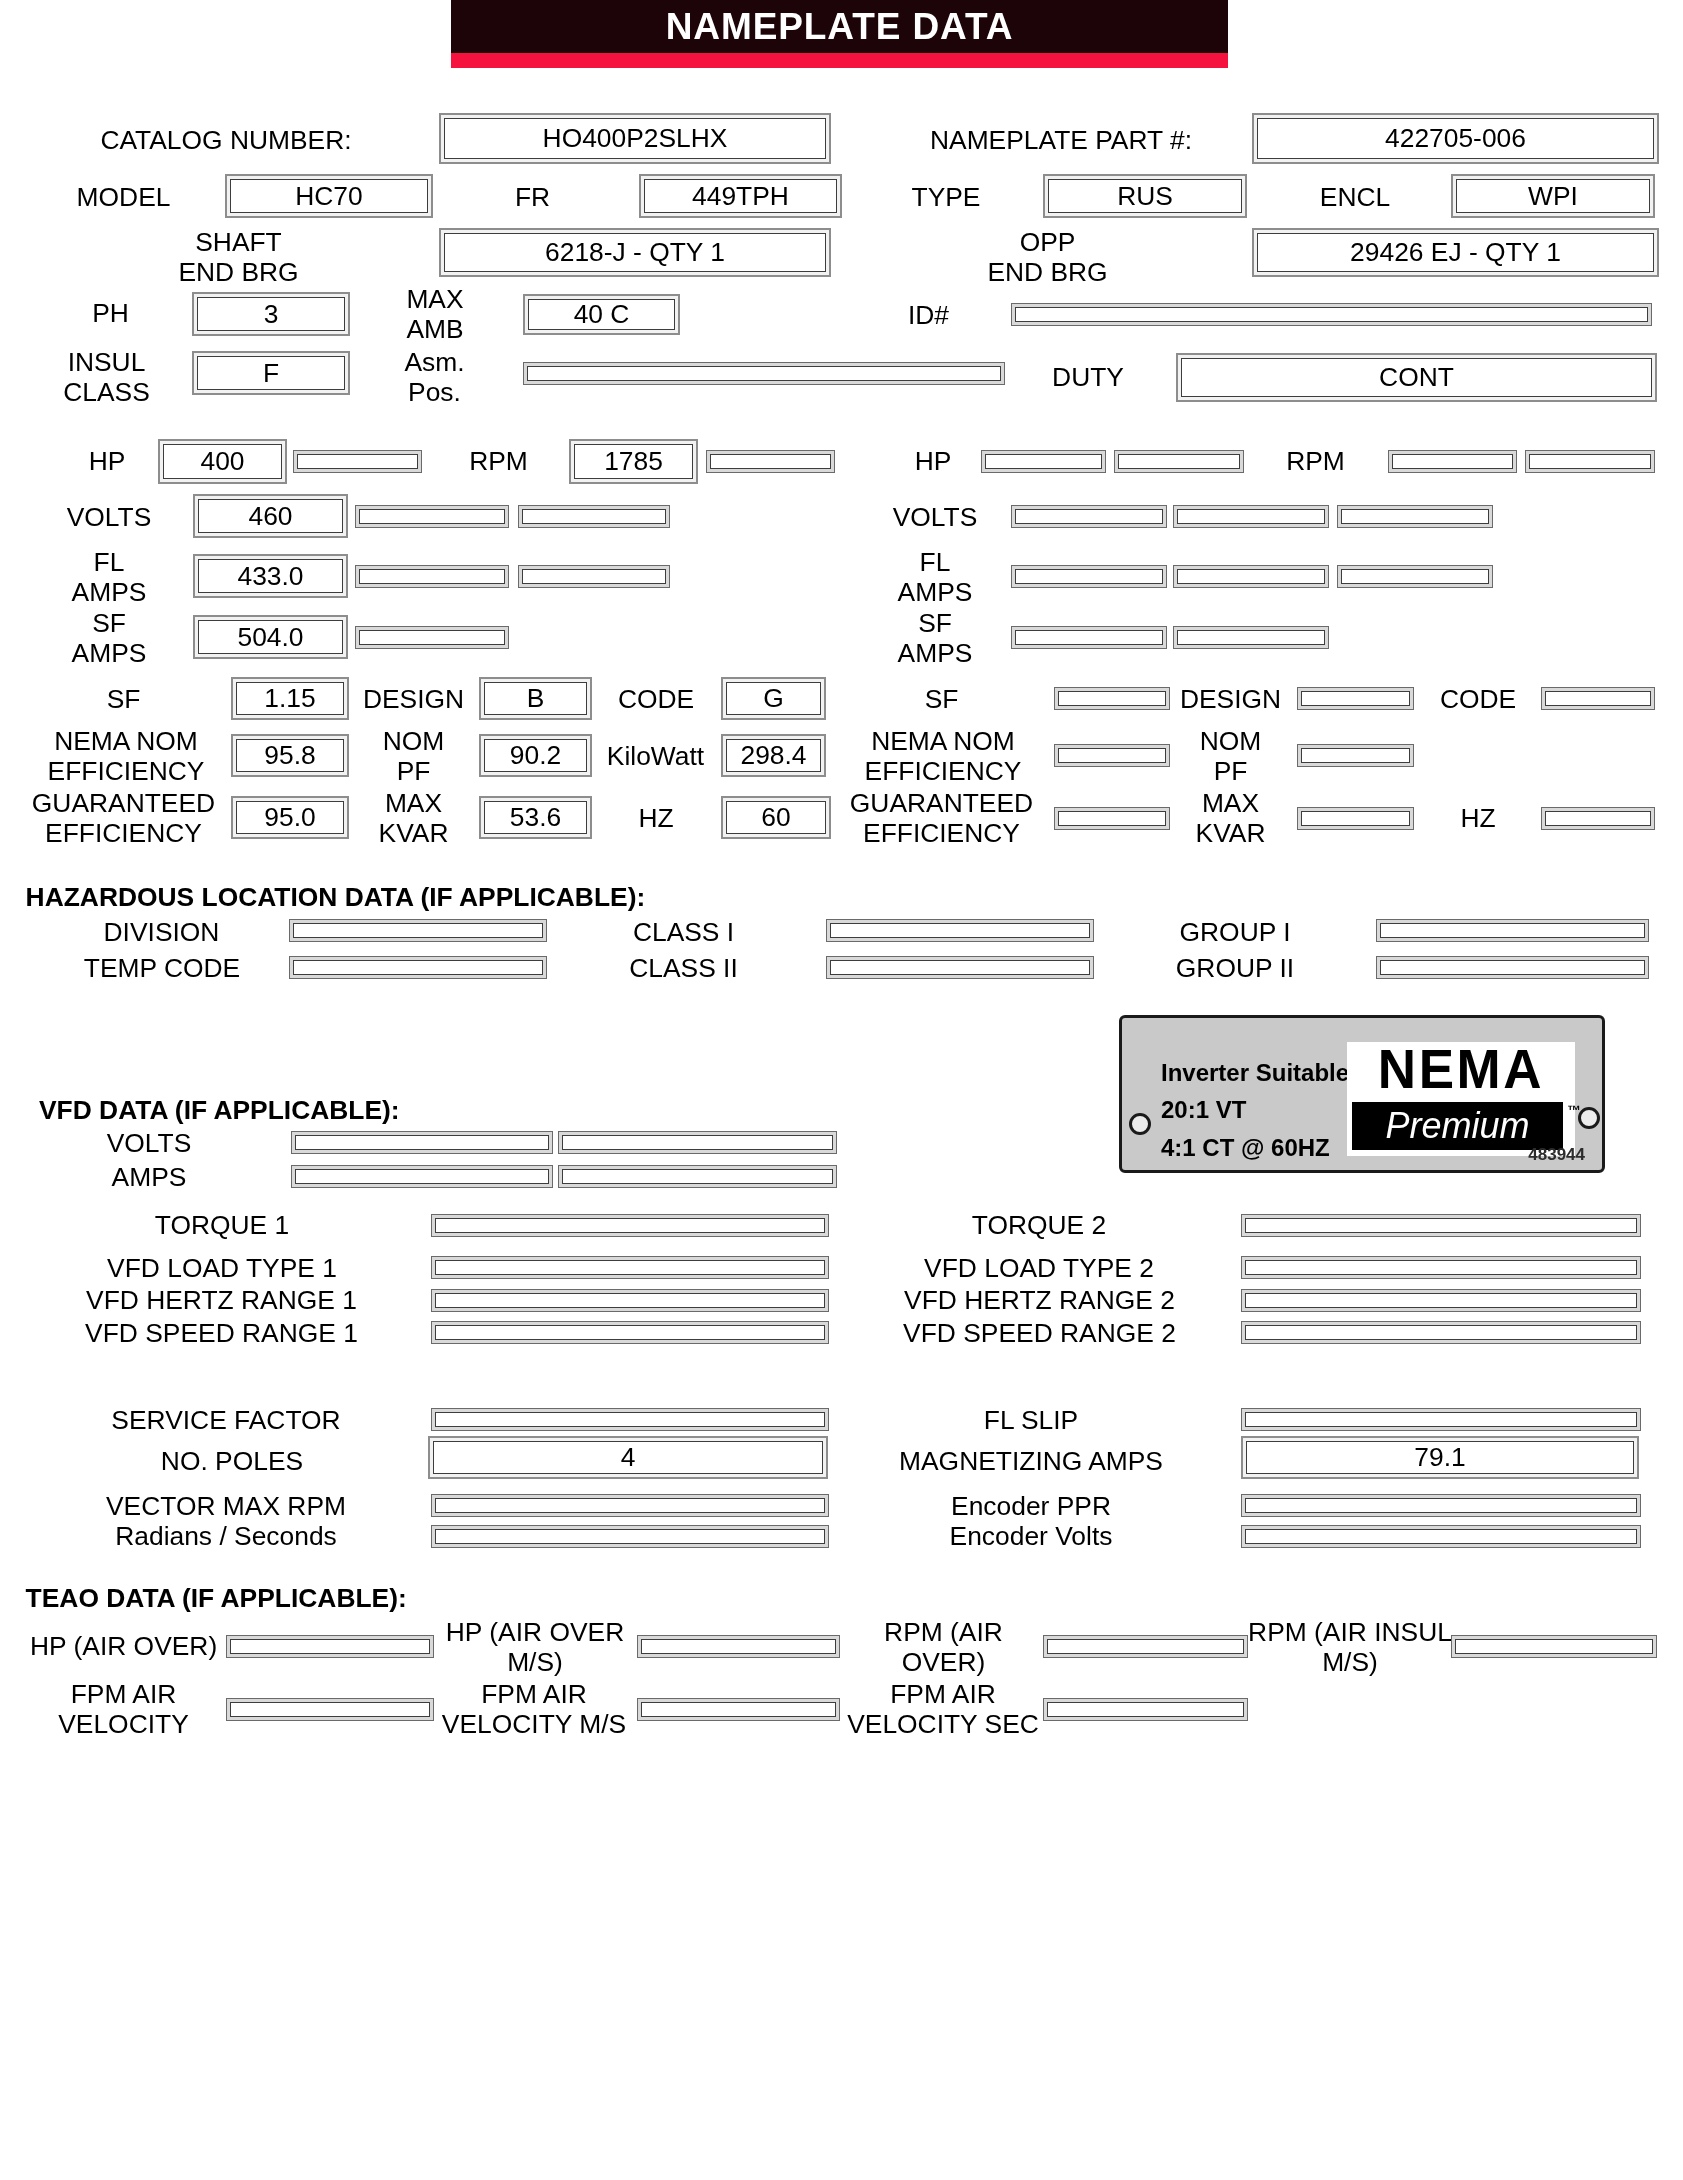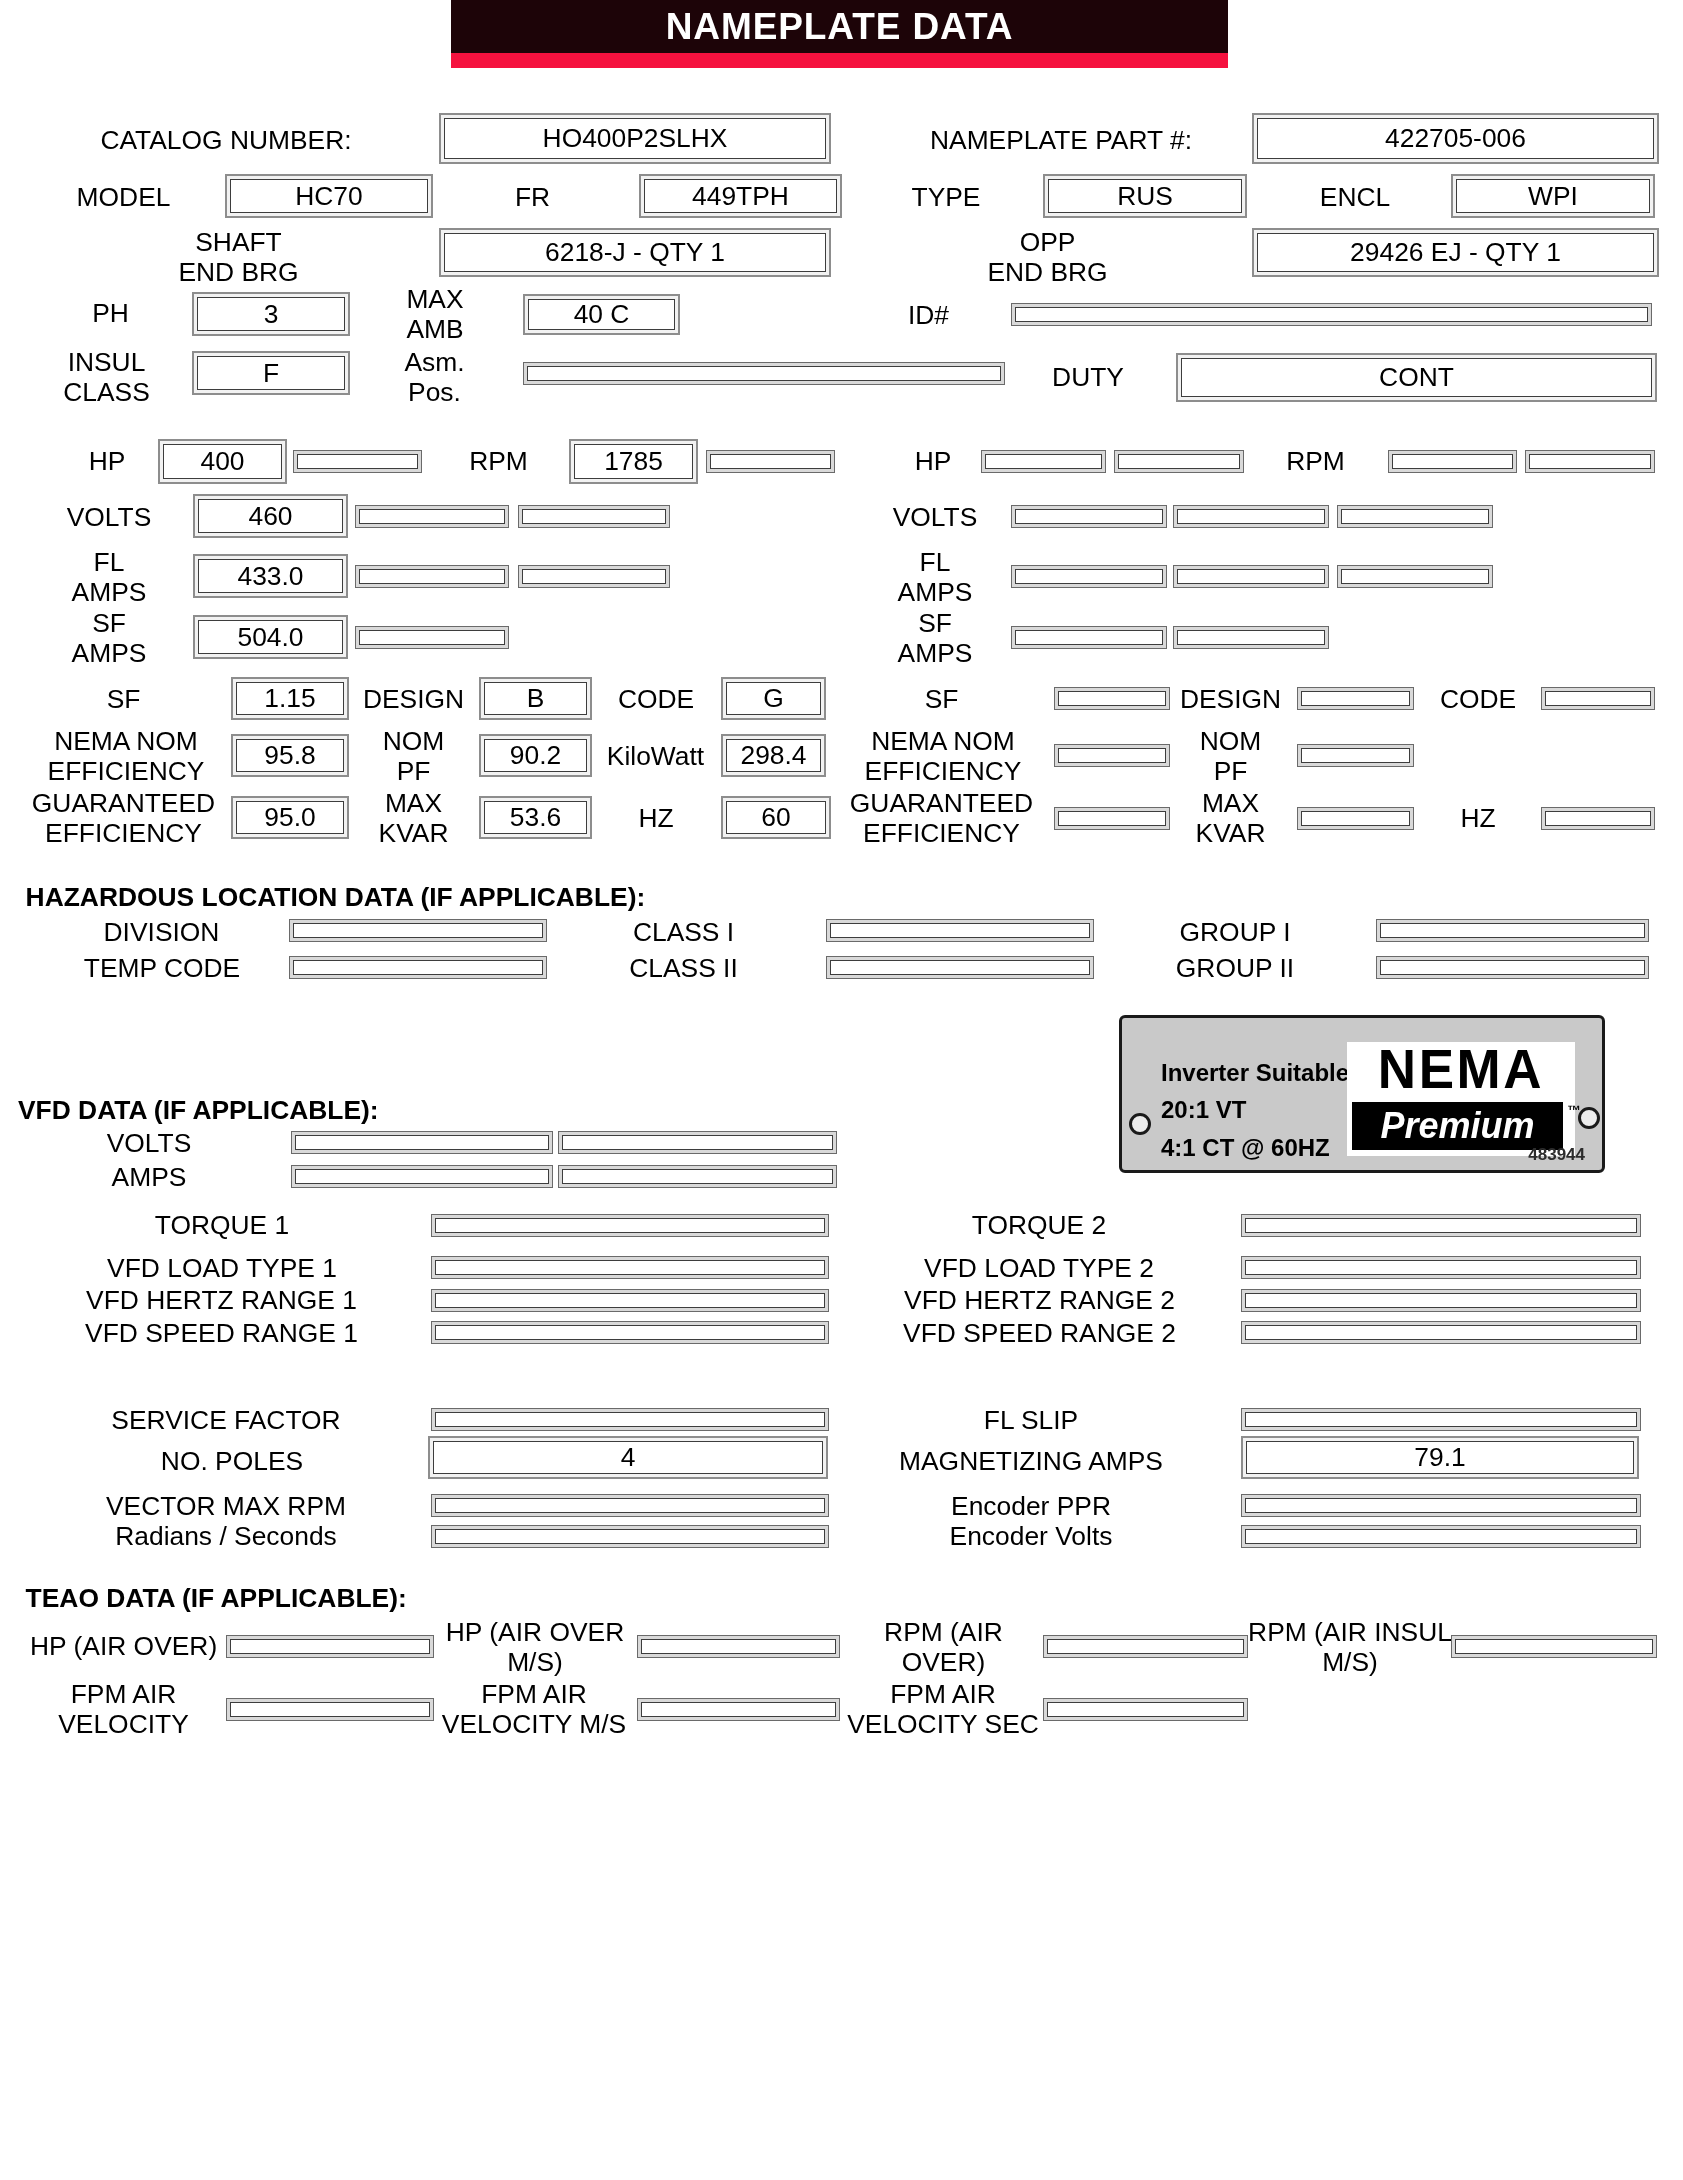--- a/index.html
+++ b/index.html
@@ -30,21 +30,21 @@
   .badge { position:absolute; left:1119px; top:1015px; width:486px; height:158px; box-sizing:border-box;
     background:#c9c9c9; border:3.4px solid #1a1a1a; border-radius:6px; }
   .badge-line { position:absolute; font-weight:bold; font-size:24px; white-space:nowrap; }
   .badge-hole { position:absolute; width:22px; height:22px; box-sizing:border-box;
     border:3.4px solid #1a1a1a; border-radius:50%; background:#ececec; }
   .nema-box { position:absolute; left:225px; top:24px; width:228px; height:114px; background:#ffffff; }
   .nema-top { position:absolute; left:0; top:-1.7px; width:100%; text-align:center;
     font-weight:bold; font-size:53px; line-height:58px; letter-spacing:2.6px; transform:scaleY(1.05); }
   .premium-box { position:absolute; left:5.1px; top:60px; width:211px; height:48px; background:#000000;
     color:#ffffff; display:flex; align-items:center; justify-content:center;
-    font-weight:bold; font-style:italic; font-size:36px; }
+    font-weight:normal; font-style:italic; font-size:36px; }
   .tm-mark { position:absolute; left:220px; top:61px; font-size:13.6px; font-weight:bold; }
   .badge-serial { position:absolute; right:17px; bottom:5.1px; font-size:17px; font-weight:bold; color:#2c2c2c; }
 </style>
 </head>
 <body>
 
 <div class="page">
 
   <div class="title-bar">
     <div class="title-text">NAMEPLATE DATA</div>
@@ -326,21 +326,21 @@
     <div class="badge-hole" style="left:6.8px;top:95px"></div>
     <div class="badge-hole" style="left:456px;top:89px"></div>
     <div class="nema-box">
       <div class="nema-top">NEMA</div>
       <div class="premium-box">Premium</div>
       <div class="tm-mark">™</div>
     </div>
     <div class="badge-serial">483944</div>
   </div>
 
-  <div class="heading" style="left:18px;top:1095px">VFD DATA (IF APPLICABLE):</div>
+  <div class="heading" style="left:39px;top:1095px">VFD DATA (IF APPLICABLE):</div>
   <div class="lbl" style="left:85px;top:1128px;width:128px">VOLTS</div>
   <div class="bar" style="left:291px;top:1131px;width:262px">
       <div class="bar-in"></div>
     </div>
   <div class="bar" style="left:558px;top:1131px;width:279px">
       <div class="bar-in"></div>
     </div>
   <div class="lbl" style="left:85px;top:1162px;width:128px">AMPS</div>
   <div class="bar" style="left:291px;top:1165px;width:262px">
       <div class="bar-in"></div>

